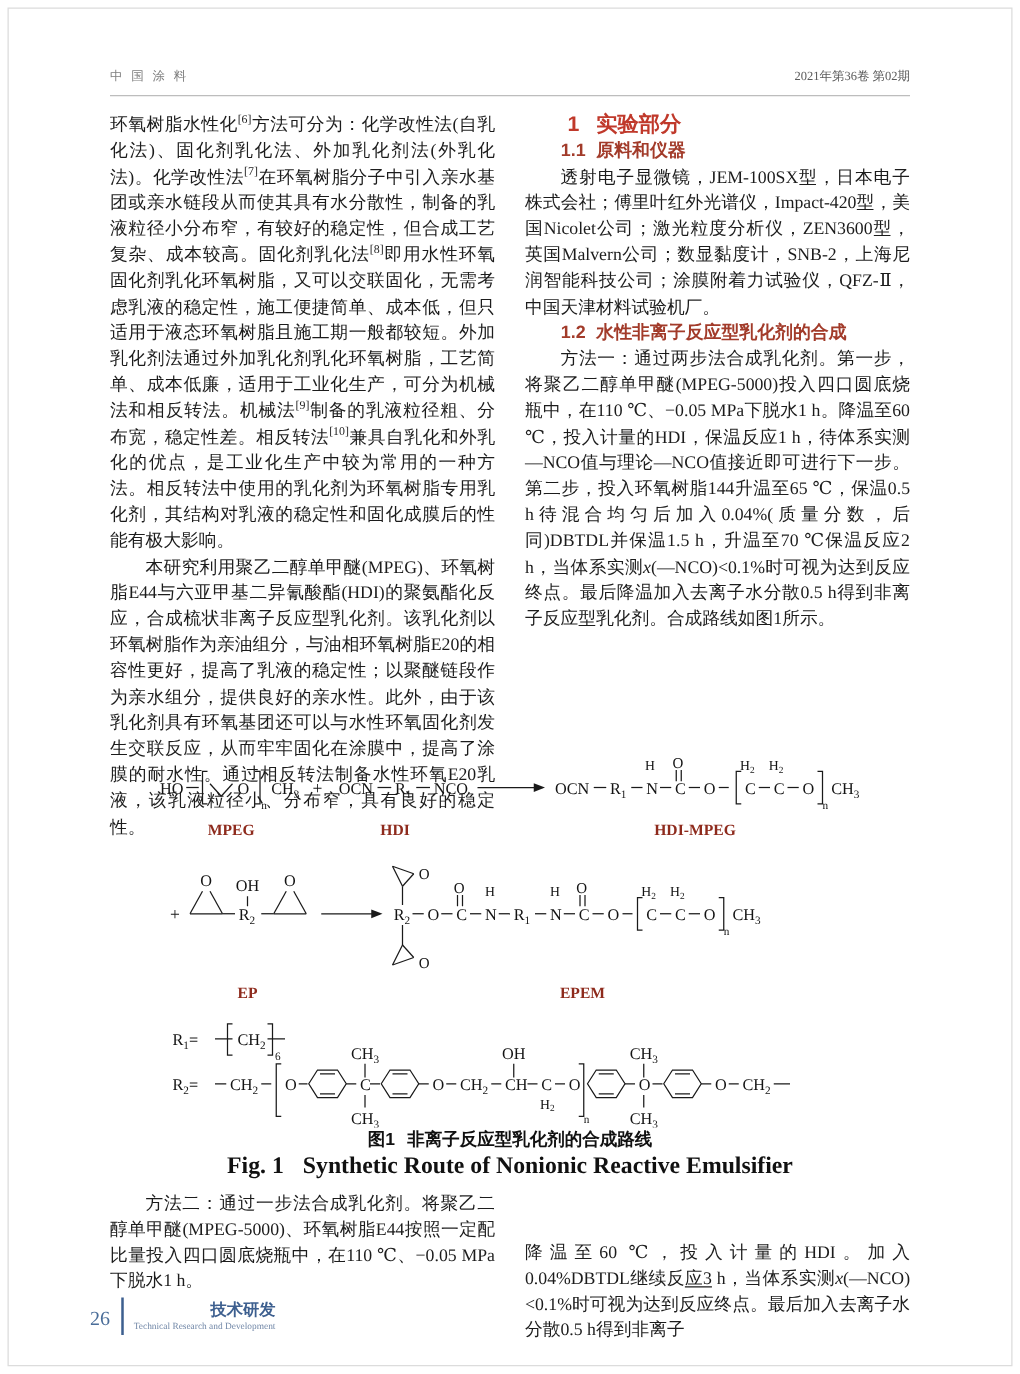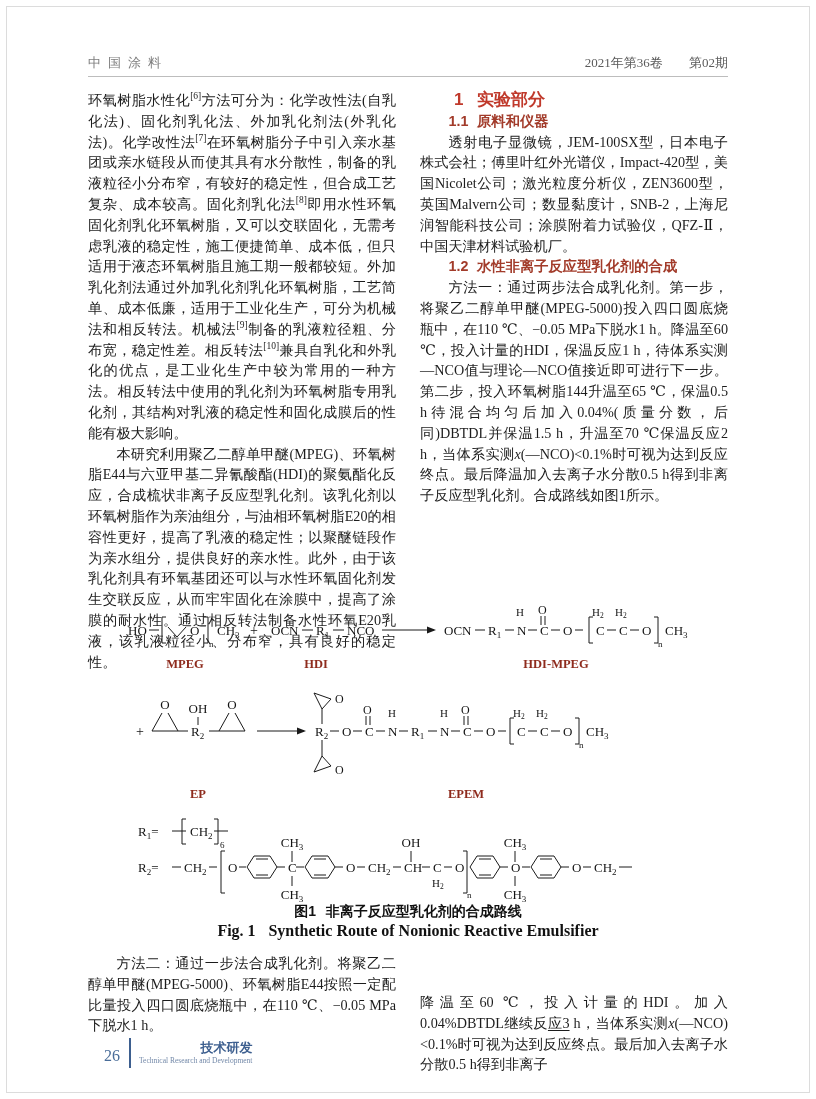--- a/index.html
+++ b/index.html
@@ -4,24 +4,24 @@
 <style>
   html,body{margin:0;padding:0;}
   body{
     width:816px;height:1099px;position:relative;background:#ffffff;
     font-family:"Liberation Serif","DejaVu Serif",serif;color:#1c1c1c;
     overflow:hidden;
   }
   .page-frame{position:absolute;inset:6px;border:1px solid #dcdcdc;pointer-events:none;}
 
   
-  .header{position:absolute;left:88px;right:88px;top:54px;display:flex;justify-content:space-between;align-items:baseline;font-size:13px;}
+  .header{position:absolute;left:88px;right:88px;top:54px;display:flex;justify-content:space-between;align-items:baseline;font-size:10px;}
   .journal{color:#7d7d7d;letter-spacing:7px;}
   .issue{color:#5a5a5a;}
-  .issue .no{margin-left:23px;}
+  .issue .no{margin-left:0;}
   .header-rule{position:absolute;left:88px;right:88px;top:76px;border-bottom:1px solid #bdbdbd;}
 
   
   .col{position:absolute;width:308px;font-size:14.2px;line-height:20.8px;text-align:justify;}
   .col-left{left:88px;top:90px;}
   .col-right{left:420px;top:90px;}
   .col p{margin:0;text-indent:2em;}
   .col p.no-indent{text-indent:0;}
   sup{font-size:9.5px;line-height:0;vertical-align:super;}
   .it{font-style:italic;}
@@ -38,28 +38,28 @@
   .fsvg text.plus{font-size:14px;}
   .fsvg .sub{font-size:9px;}
   .fsvg .sm{font-size:11px;}
   .fsvg .smsub{font-size:7.5px;}
   .fsvg .sm2{font-size:12px;}
   .fsvg line,.fsvg path,.fsvg polygon.ring{stroke:#1a1a1a;stroke-width:1;fill:none;}
   .fsvg polygon.ah{fill:#1a1a1a;stroke:none;}
   .fsvg .lbl{fill:#8e2b1d;font-size:12.5px;font-weight:bold;}
   .fig-cap-zh{position:absolute;left:88px;width:640px;top:903px;text-align:center;font-family:"Liberation Sans","DejaVu Sans",sans-serif;font-weight:bold;font-size:14px;color:#111;}
   .fig-cap-zh .htext{margin-left:0.7em;}
-  .fig-cap-en{position:absolute;left:88px;width:640px;top:922px;text-align:center;font-weight:bold;font-size:16px;color:#111;}
+  .fig-cap-en{position:absolute;left:88px;width:640px;top:922px;text-align:center;font-weight:bold;font-size:19px;color:#111;}
   .fig-cap-en .htext{margin-left:0.8em;}
 
   .bottom-left{left:88px;top:953px;}
   .bottom-right{left:420px;top:953px;margin-top:39px;}
 
   
-  .footer{position:absolute;left:104px;top:1038px;display:flex;align-items:center;}
+  .footer{position:absolute;left:72px;top:1038px;display:flex;align-items:center;}
   .footer .pageno{font-size:16px;color:#4a6d99;margin-right:9px;padding-top:6px;}
   .footer .vbar{width:2px;height:30px;background:#3d5f8f;margin-right:8px;}
   .footer .sec{font-family:"Liberation Sans","DejaVu Sans",sans-serif;font-weight:bold;font-size:13px;color:#3d5f8f;line-height:15px;text-align:right;}
   .footer .sec-en{font-size:7.5px;color:#7288a8;line-height:11px;}
 </style>
 </head>
 <body>
 
 <div class="page-frame"></div>
 

